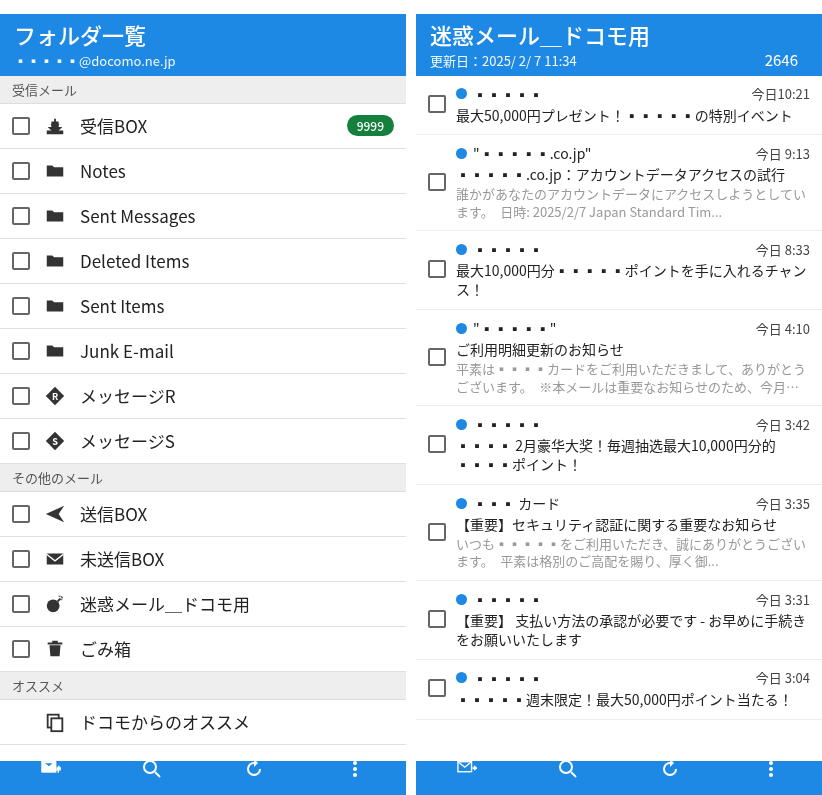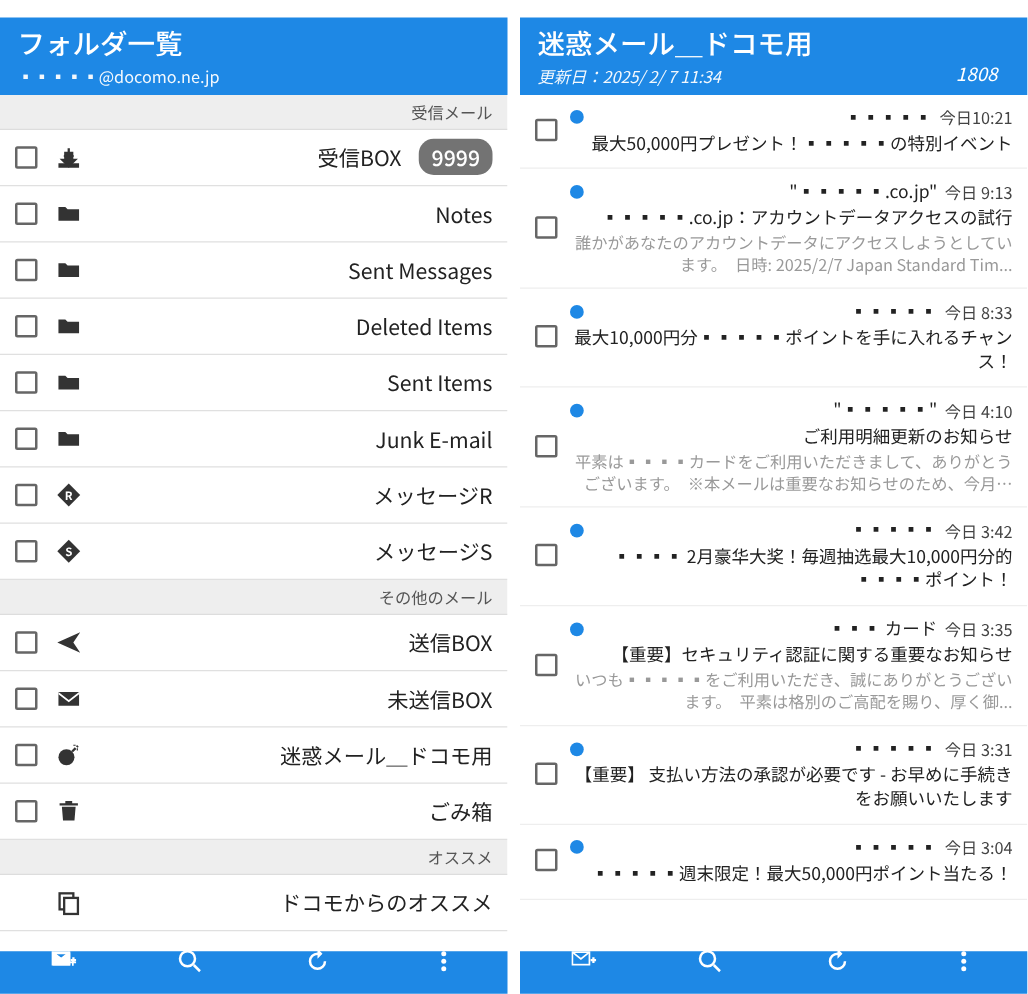--- a/index.html
+++ b/index.html
@@ -36,42 +36,40 @@
     }
     .header-sub {
       font-size: 13px;
       opacity: 0.95;
       margin-top: 2px;
     }
     .header-row2 {
       display: flex;
       justify-content: space-between;
       align-items: flex-start;
-      font-style: italic;
     }
     .header-count {
       font-size: 15px;
       padding-right: 10px;
     }
 
     
     .section-header {
       background: #eeeeee;
       color: #555;
       font-size: 13px;
       padding: 4px 12px;
       border-bottom: 1px solid #ddd;
     }
 
     
     .list {
       flex: 1;
       overflow-y: auto;
       background: #fff;
-      text-align: right;
     }
     .folder-item {
       display: flex;
       align-items: center;
       height: 45px;
       padding: 0 12px;
       border-bottom: 1px solid #e0e0e0;
       gap: 14px;
       cursor: pointer;
     }
@@ -90,25 +88,25 @@
       justify-content: center;
       flex-shrink: 0;
       color: #333;
     }
     .folder-label {
       font-size: 17px;
       color: #222;
       flex: 1;
     }
     .badge {
-      background: #737373;
+      background: #15803d;
       color: #fff;
       border-radius: 12px;
       padding: 2px 10px;
-      font-size: 17px;
+      font-size: 12px;
       font-weight: 500;
     }
 
     
     .mail-item {
       display: flex;
       padding: 8px 12px 10px 12px;
       border-bottom: 1px solid #eee;
       gap: 10px;
       cursor: pointer;
@@ -368,21 +366,21 @@
       <span>その他</span>
     </div>
   </div>
 </div>
 
 <div class="panel">
   <div class="header">
     <div class="header-title">迷惑メール＿ドコモ用</div>
     <div class="header-row2">
       <div class="header-sub">更新日：2025/ 2/ 7 11:34</div>
-      <div class="header-count">1808</div>
+      <div class="header-count">2646</div>
     </div>
   </div>
   <div class="list" id="mail-list">
       <div class="mail-item">
         <div class="mail-check-col">
           <div class="checkbox"></div>
         </div>
         <div class="mail-content">
           <div class="mail-row1">
             <div class="unread-dot"></div>

